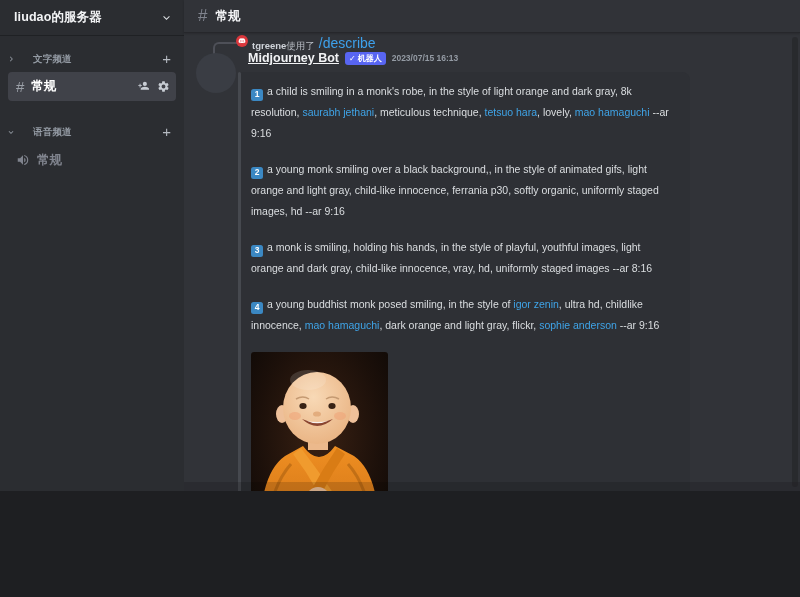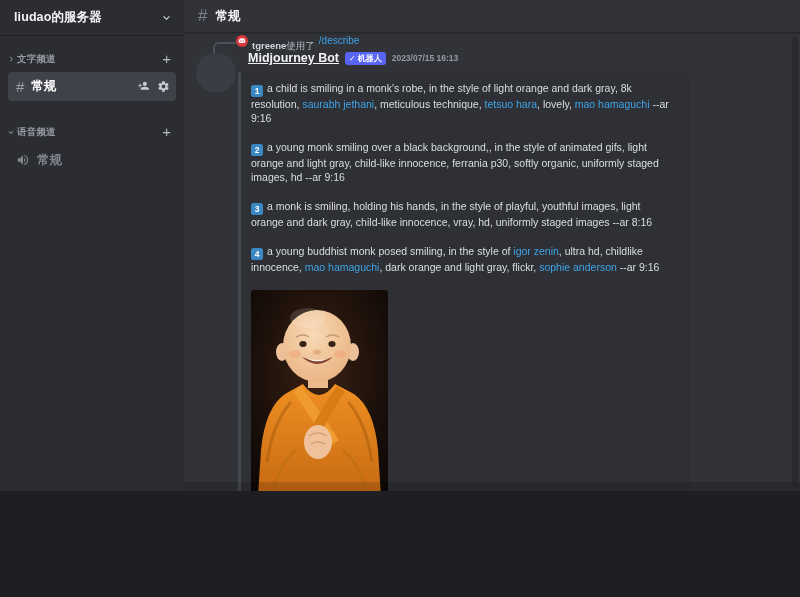--- a/index.html
+++ b/index.html
@@ -6,21 +6,21 @@
   html,body { width:800px; height:597px; background:#1e1f22; }
   body { font-family:"Liberation Sans","DejaVu Sans",sans-serif; -webkit-font-smoothing:antialiased; }
   .stage { position:relative; width:800px; height:491px; overflow:hidden; background:#313338; }
 
   
   .sidebar { position:absolute; left:0; top:0; width:184px; height:597px; background:#2b2d31; }
   .server-header { height:36px; display:flex; align-items:center; justify-content:space-between;
     padding:0 12px 0 14px; border-bottom:1px solid #1f2124; cursor:pointer; }
   .server-name { color:#f2f3f5; font-weight:bold; font-size:12.5px; letter-spacing:.1px; }
   .chev-icon svg { display:block; }
-  .category-row { display:flex; align-items:center; padding:0 10px 0 6px; margin-top:14px; height:18px; color:#949ba4; }
+  .category-row { display:flex; align-items:center; padding:0 10px 0 6px; margin-top:14px; height:18px; color:#949ba4;gap:16px; }
   .category-row.second { margin-top:22px;align-items:center; }
   .cat-arrow { width:10px; height:10px; display:flex; align-items:center; justify-content:center; margin-right:1px; }
   .cat-label { font-size:9.5px; font-weight:bold; flex:1; letter-spacing:.2px; }
   .cat-plus { font-size:15px; color:#b5bac1; line-height:10px; padding:0 3px; cursor:pointer; }
   .channel-pill { margin:4px 8px 0 8px; height:29px; border-radius:4px; background:#404249;
     display:flex; align-items:center; padding:0 6px 0 8px; cursor:pointer; }
   .hash-glyph { color:#9ba0a8; font-size:15px; font-weight:400; margin-right:7px; }
   .channel-label { color:#ffffff; font-weight:bold; font-size:12.5px; flex:1; }
   .pill-icons { display:flex; align-items:center; gap:7px; color:#c8cdd4; }
   .pill-icons svg { display:block; }
@@ -36,36 +36,36 @@
   .chat-header .channel-title { color:#f2f3f5; font-weight:bold; font-size:12.5px; }
 
   
   .reply-spine { position:absolute; left:29px; top:42px; width:24px; height:12px;
     border-left:2px solid #4e5058; border-top:2px solid #4e5058; border-top-left-radius:6px; }
   .reply-row { position:absolute; left:52px; top:35px; height:14px; display:flex; align-items:flex-start; gap:4px; }
   .mini-avatar { width:12px; height:12px; border-radius:50%; background:#da373c; display:flex; align-items:center; justify-content:center; overflow:hidden; }
   .mini-avatar svg { width:8px; height:8px; display:block; }
   .reply-user { color:#cfd3d9; font-size:9.5px; font-weight:bold; }
   .reply-action { color:#b8bcc3; font-size:9.5px; }
-  .reply-command { color:#3da1ec; font-size:10px; cursor:pointer; }
+  .reply-command { color:#3da1ec; font-size:14px; cursor:pointer; }
 
   .avatar { position:absolute; left:12px; top:53px; width:40px; height:40px; border-radius:50%; background:#3a3d44; cursor:pointer; }
 
   .msg-head { position:absolute; left:64px; top:50px; height:16px; display:flex; align-items:center; gap:6px; }
   .bot-name { color:#f2f3f5; font-weight:bold; font-size:12.5px; cursor:pointer;text-decoration:underline; }
   .bot-badge { background:#5865f2; color:#fff; border-radius:3px; font-size:8px; height:13px;
     display:flex; align-items:center; padding:0 4px; gap:2px; font-weight:bold; }
   .bot-badge .check { font-size:8px; font-family:"DejaVu Sans",sans-serif; }
   .timestamp { color:#949ba4; font-size:8.5px; font-weight:bold; }
 
   
   .panel { position:absolute; left:54px; top:72px; width:452px; background:#2e3035;
     border-radius:4px 8px 8px 4px; padding:9px 12px 8px 13px; }
   .panel::before { content:''; position:absolute; left:0; top:0; bottom:0; width:3px; background:#46494f; border-radius:3px; }
-  .desc { font-size:10.5px; line-height:14px; color:#dbdee1; margin-bottom:15px; max-width:424px; }
+  .desc { font-size:10.5px; line-height:21px; color:#dbdee1; margin-bottom:15px; max-width:424px; }
   .desc:last-of-type { margin-bottom:0; }
   .keycap { display:inline-flex; align-items:center; justify-content:center; width:12px; height:12px;
     border-radius:2.5px; background:#3b88c3; color:#fff; font-weight:bold; font-size:8.5px;
     margin-right:4px; vertical-align:-2px; }
   .style-link { color:#3fa4e8; cursor:pointer; }
   .monk-image { display:block; margin-top:16px; width:137px; height:222px; border-radius:3px; overflow:hidden; cursor:pointer; }
   .monk-image svg { display:block; }
 
   
   .btn-row { position:absolute; left:57px; top:545px; display:flex; gap:6px; }

